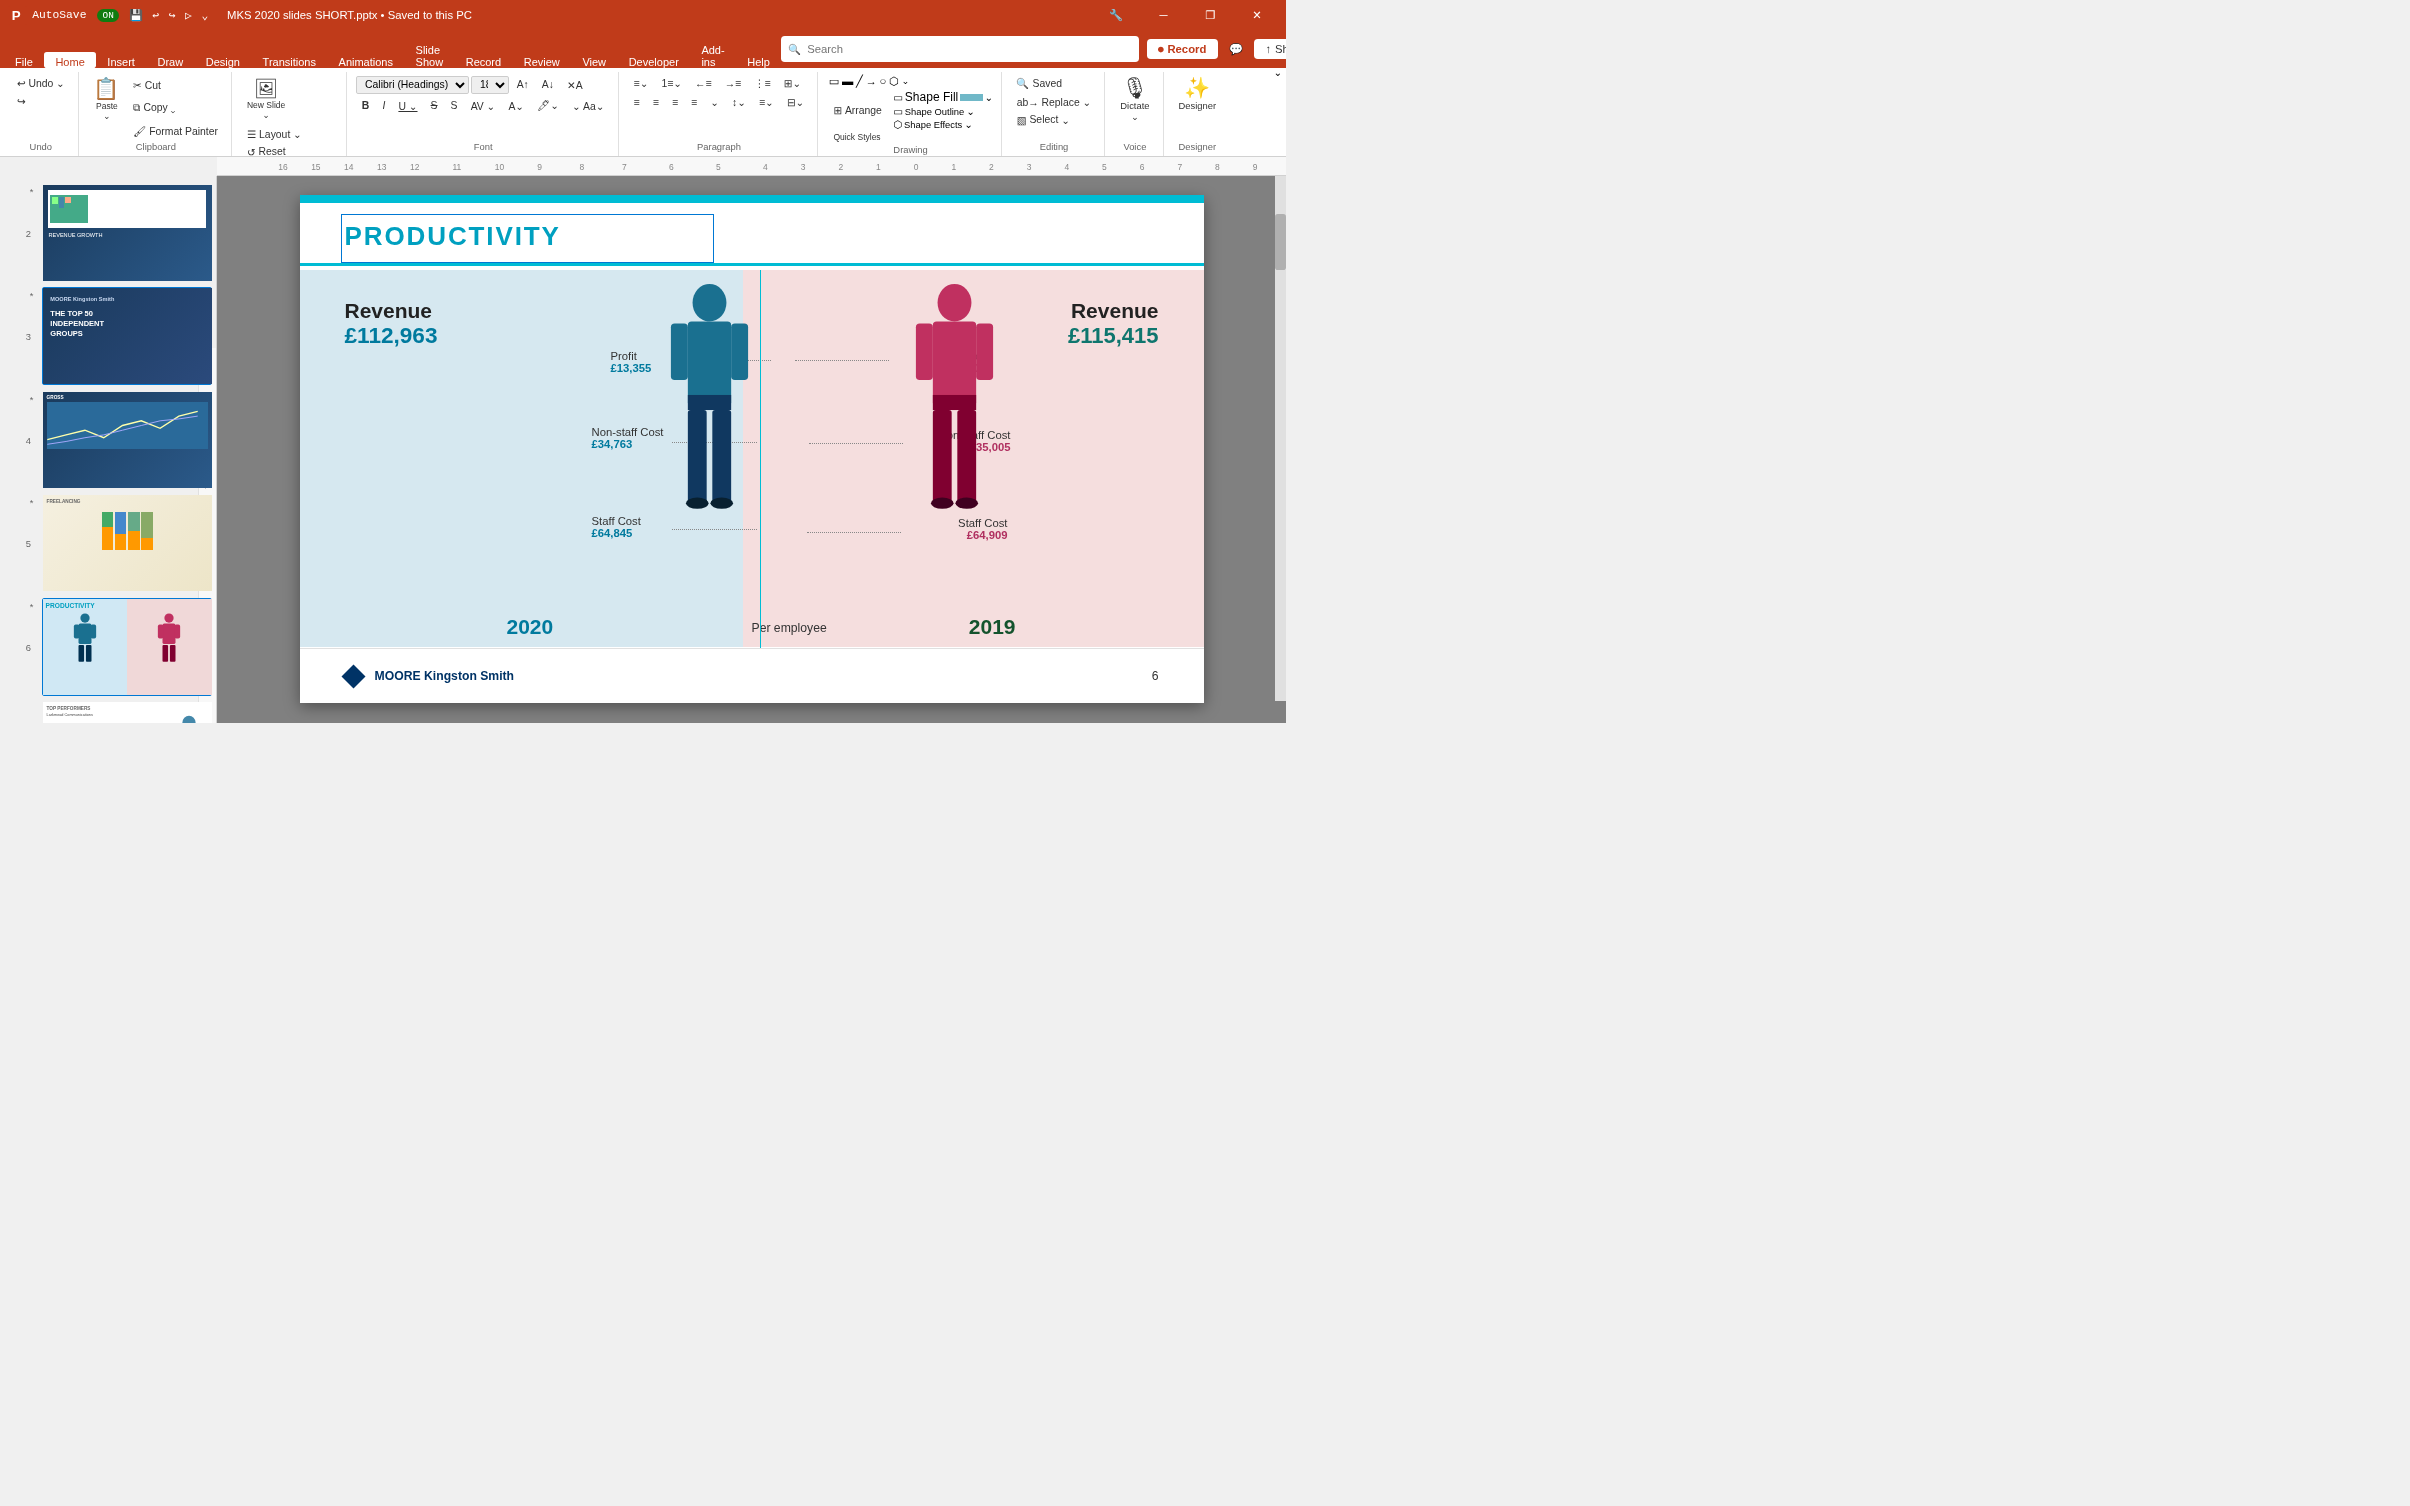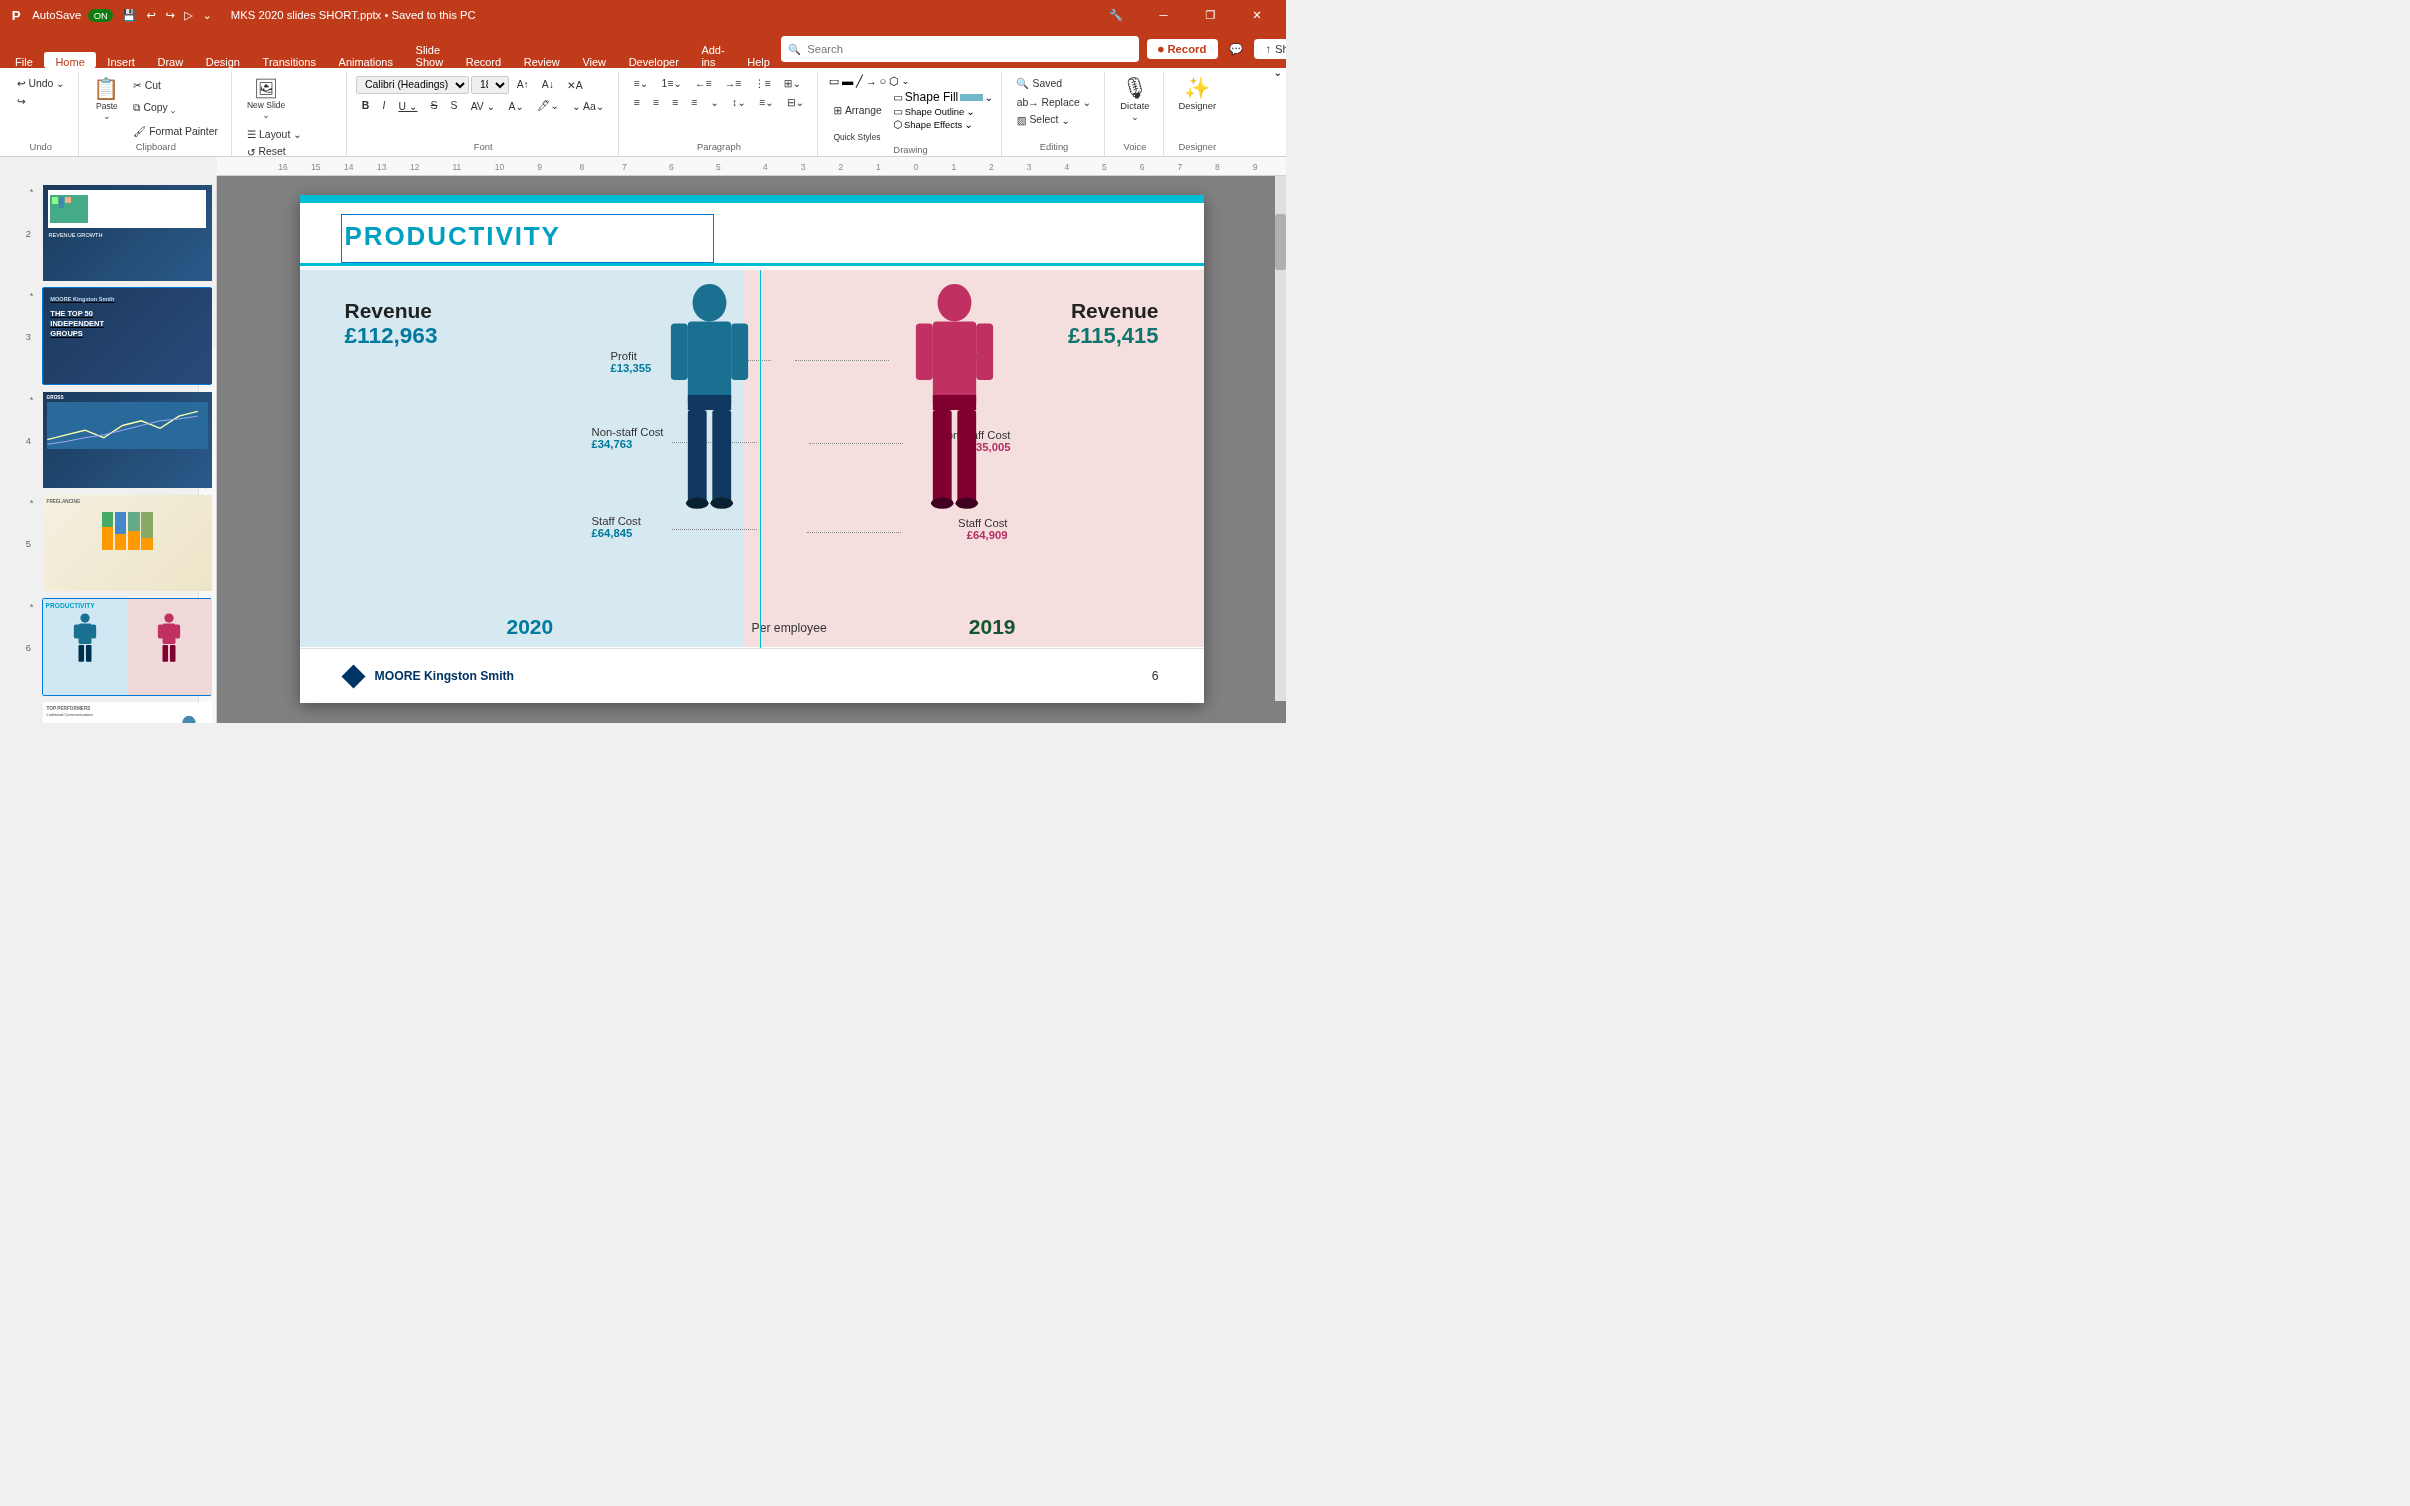--- a/index.html
+++ b/index.html
@@ -11,21 +11,21 @@
       background: #c03b1a;
       display: flex;
       align-items: center;
       padding: 0 7.5px;
       gap: 7.5px;
     }
     .title-bar-controls { display: flex; gap: 3.8px; margin-left: auto; }
     .title-btn { width: 43px; height: 30px; background: transparent; border: none; color: white; cursor: pointer; font-size: 11.3px; display: flex; align-items: center; justify-content: center; }
     .title-bar-text { color: white; font-size: 11.3px; }
     .quick-access { display: flex; gap: 1.9px; align-items: center; }
-    .qa-btn { background: transparent; border: none; color: white; cursor: pointer; padding: 1.9px 3.8px; font-size: 11.3px; }
+    .qa-btn { background: transparent; border: none; color: white; cursor: pointer; padding: 1.9px 3.8px; font-size: 11.3px; font-family: Liberation Mono, monospace; }
 
     
     .menu-bar {
       height: 38px;
       background: #c03b1a;
       display: flex;
       align-items: stretch;
       padding: 0 3.8px;
     }
     .menu-item {
@@ -206,21 +206,21 @@
     .slide-thumb-inner {
       width: 169px;
       height: 96px;
       background: white;
       overflow: hidden;
       position: relative;
     }
 
     
     .thumb-2 { background: linear-gradient(135deg, #1a3a5c 0%, #2b5a8a 100%); }
-    .thumb-3 { background: linear-gradient(135deg, #1a3a5c 0%, #2b4a7c 100%); text-decoration: underline; }
+    .thumb-3 { background: linear-gradient(135deg, #1a3a5c 0%, #2b4a7c 100%); }
     .thumb-4 { background: linear-gradient(135deg, #1a3a5c 0%, #2b5a8a 100%); }
     .thumb-5 { background: linear-gradient(135deg, #f5f0e0 0%, #ede5c8 100%); }
     .thumb-6 { background: linear-gradient(135deg, #e8f0f8 0%, #f0e8e8 100%); }
     .thumb-7 { background: white; }
 
     
     .editing-area {
       flex: 1;
       background: #808080;
       overflow: auto;

